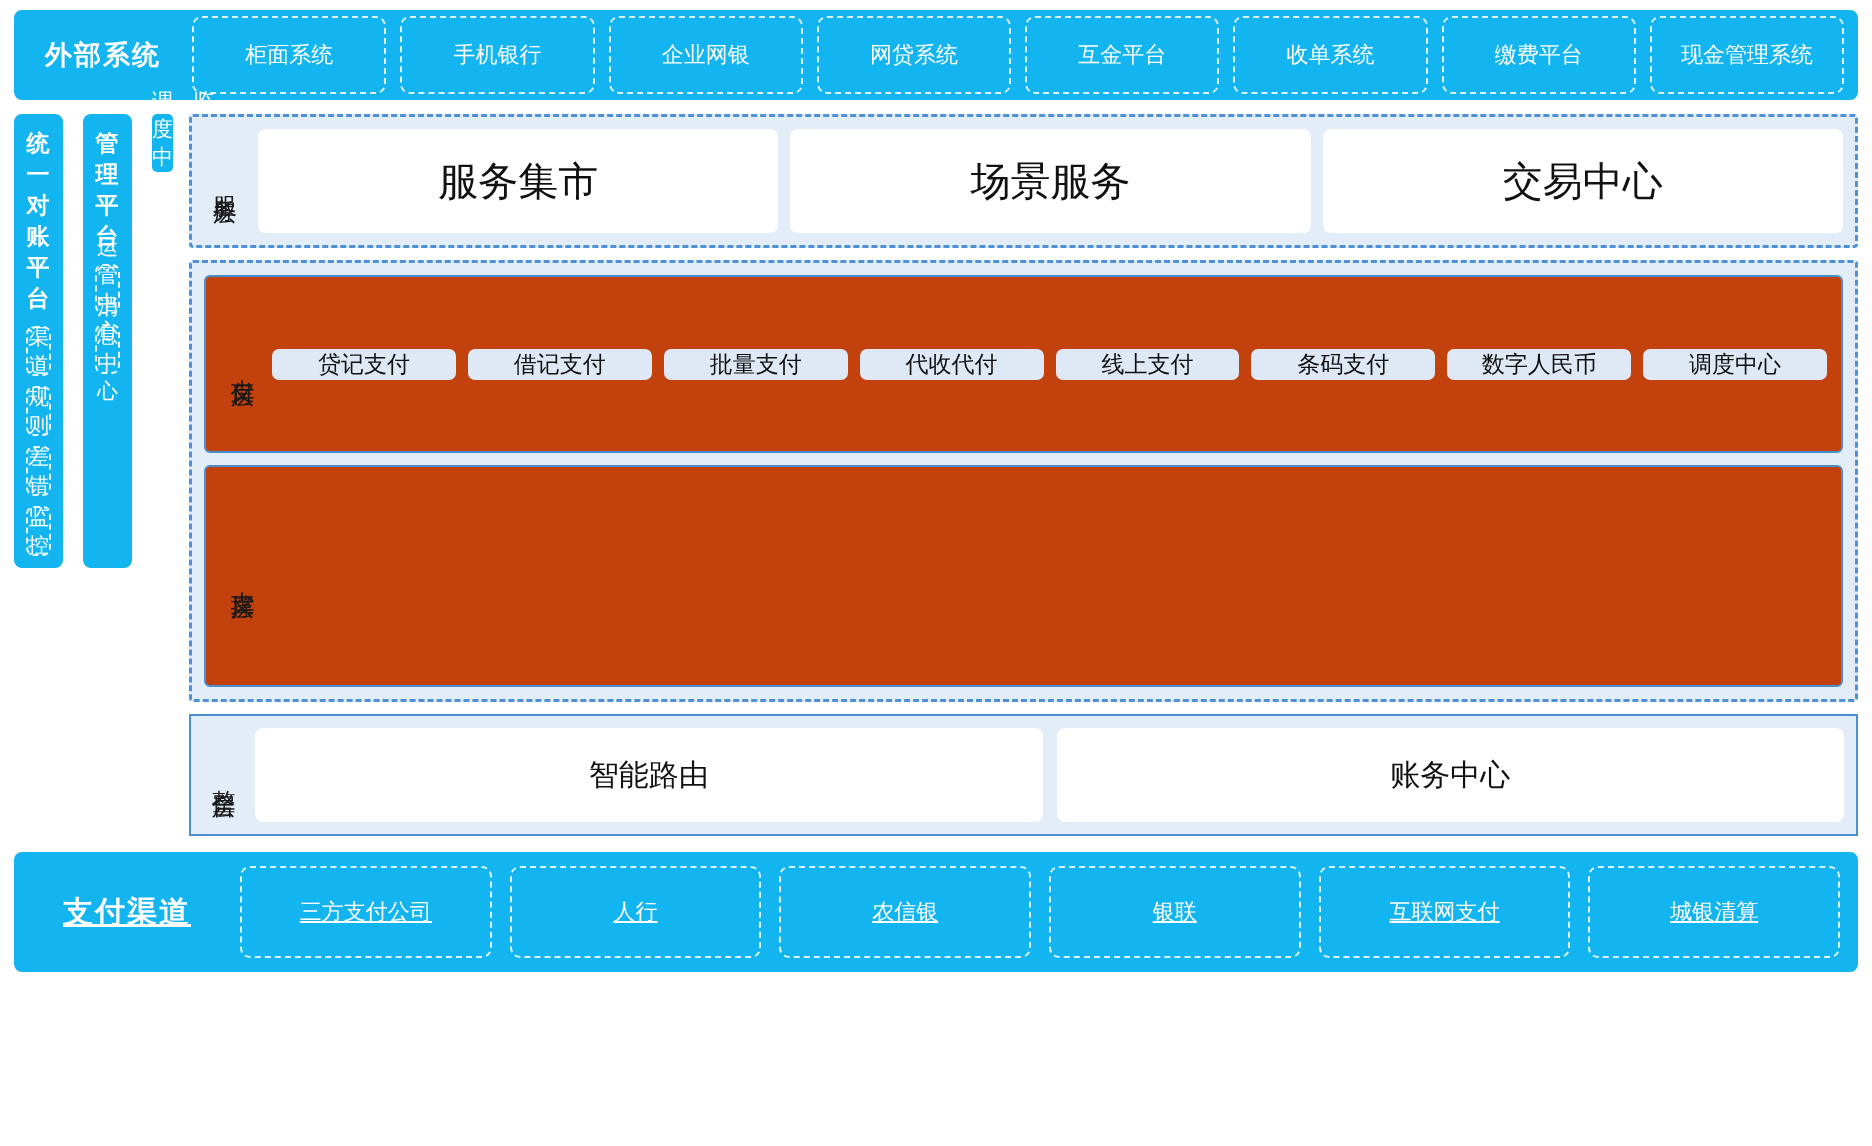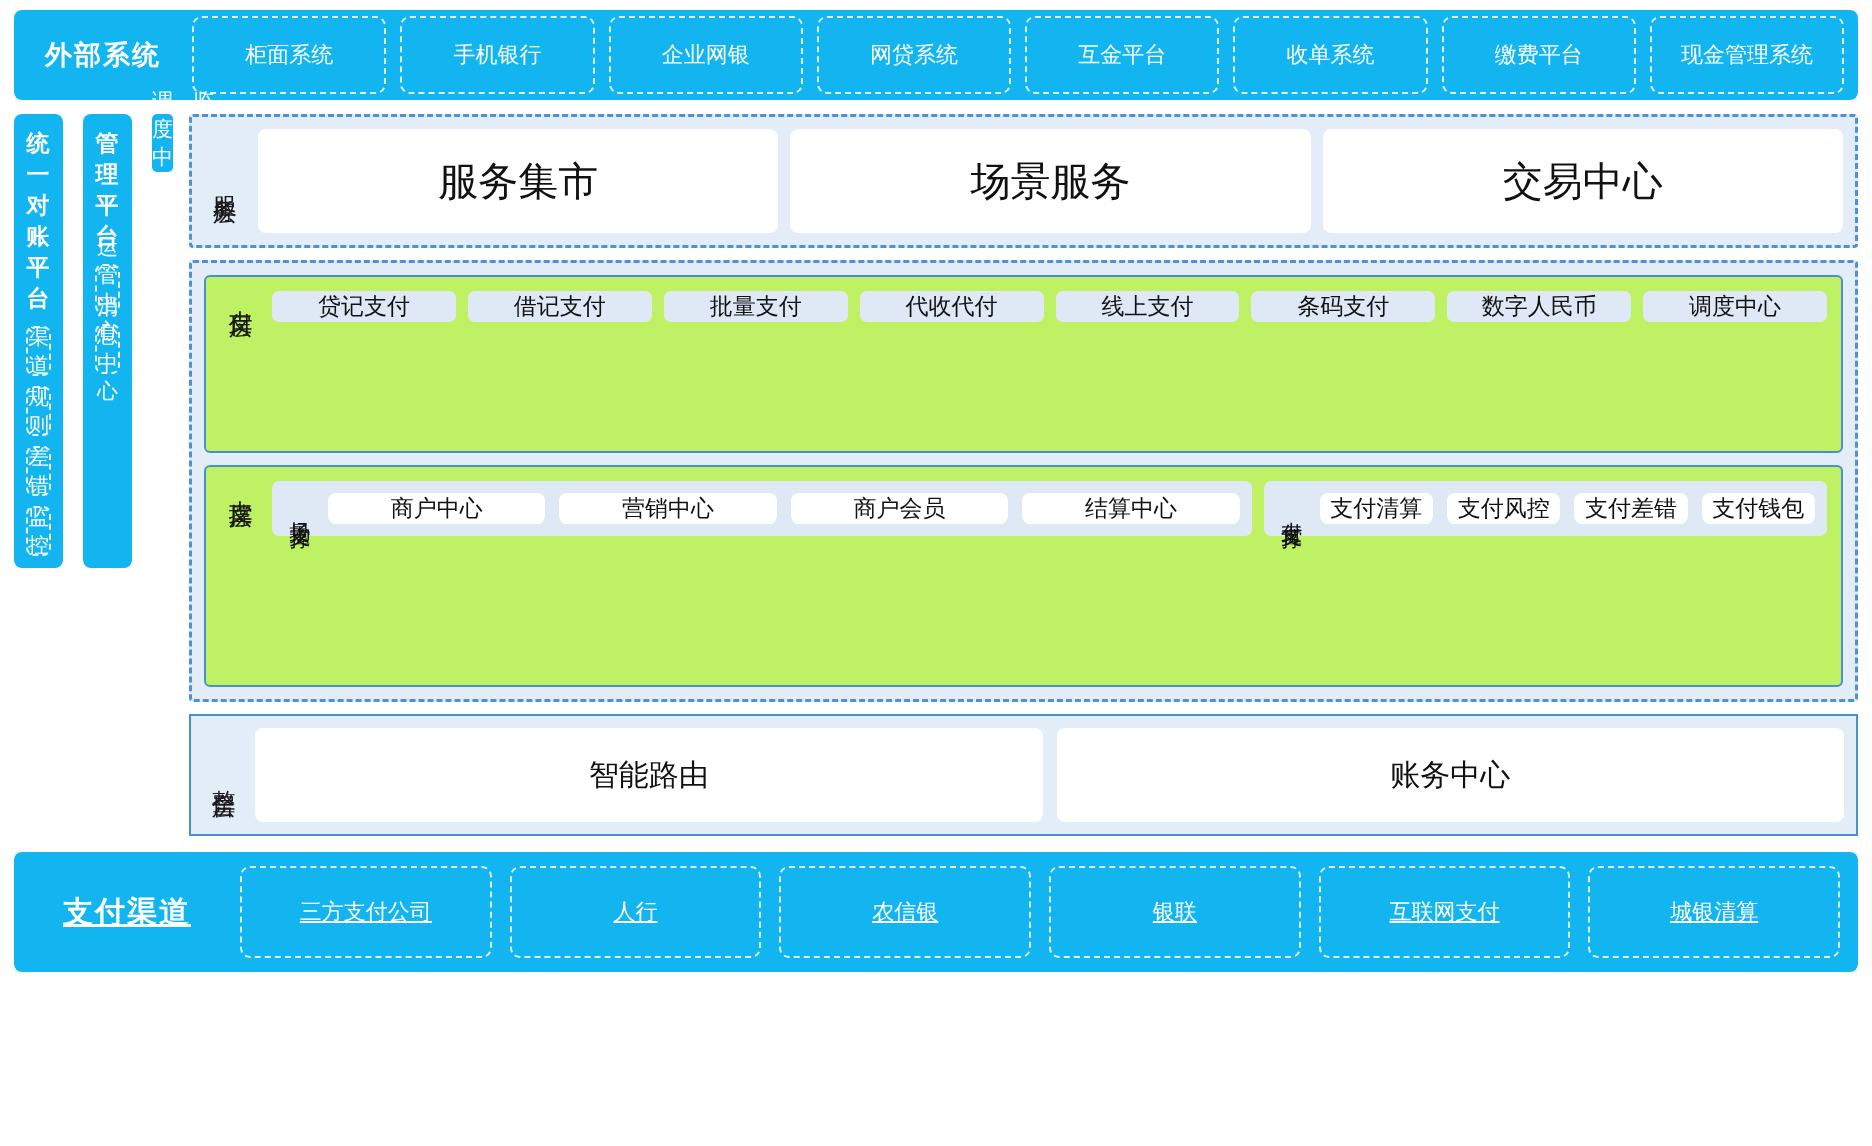--- a/index.html
+++ b/index.html
@@ -91,22 +91,22 @@
   #service-row { display: flex; align-items: stretch; gap: 12px; height: 104px; }
   #service-row .svc-cards { display: flex; flex: 1; gap: 12px; }
   .svc-card {
     flex: 1; background: #fff; border-radius: 8px;
     display: flex; align-items: center; justify-content: center;
     font-size: 40px; color: #111;
   }
 
   
   .white-panel {
-    background: #bef264; border: 2px solid #4a8fd0; border-radius: 6px;
-    padding: 14px; display: flex; align-items: flex-start; gap: 10px;
+    background: #c2410c; border: 2px solid #4a8fd0; border-radius: 6px;
+    padding: 14px; display: flex; align-items: center; gap: 10px; font-family: Liberation Mono, monospace;
   }
   #pay-row { height: 178px; }
   #pay-row .pay-cards { display: flex; flex: 1; gap: 12px; }
   .pay-card {
     flex: 1; background: #dfe9f5; border-radius: 7px;
     display: flex; align-items: center; justify-content: center;
     font-size: 23px; color: #111; text-align: center;
   }
 
   
@@ -215,43 +215,20 @@
             <div class="pay-card">代收代付</div>
             <div class="pay-card">线上支付</div>
             <div class="pay-card">条码支付</div>
             <div class="pay-card">数字人民币</div>
             <div class="pay-card">调度中心</div>
           </div>
         </div>
 
         <div class="white-panel" id="support-row" style="margin-top:12px">
           <div class="row-label">支撑层</div>
-          <div class="support-body">
-
-            <div class="support-group left">
-              <div class="group-label">场景支撑</div>
-              <div class="cards">
-                <div class="sup-card">商户中心</div>
-                <div class="sup-card">营销中心</div>
-                <div class="sup-card">商户会员</div>
-                <div class="sup-card">结算中心</div>
-              </div>
-            </div>
-
-            <div class="support-group">
-              <div class="group-label">支付支撑</div>
-              <div class="cards">
-                <div class="sup-card">支付清算</div>
-                <div class="sup-card">支付风控</div>
-                <div class="sup-card">支付差错</div>
-                <div class="sup-card">支付钱包</div>
-              </div>
-            </div>
-
-          </div>
         </div>
       </div>
 
       <div id="integration-row">
         <div class="row-label">整合层</div>
         <div class="int-cards">
           <div class="int-card">智能路由</div>
           <div class="int-card">账务中心</div>
         </div>
       </div>

